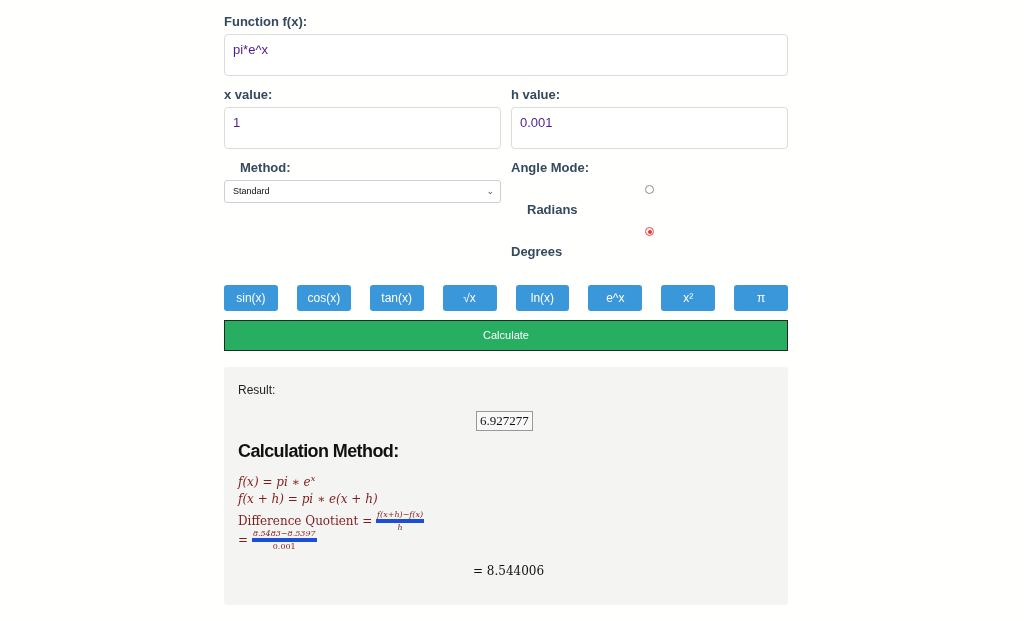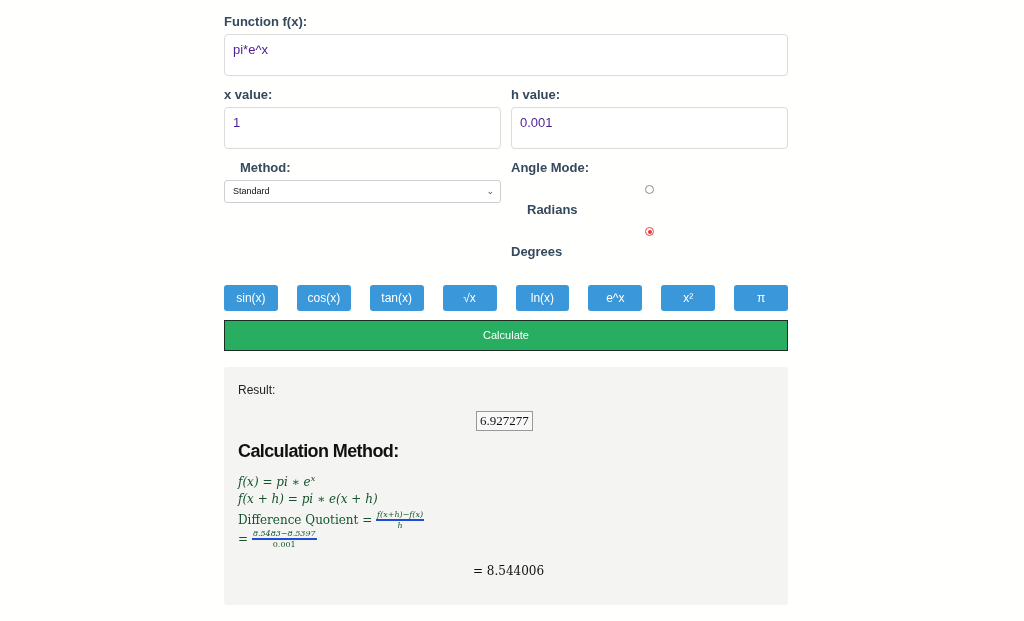--- a/index.html
+++ b/index.html
@@ -17,24 +17,24 @@
     .radio.checked::after { content: ""; position: absolute; left: 1.5px; top: 1.5px; width: 4px; height: 4px; border-radius: 50%; background: #e53935; }
     .fn-row { position: absolute; top: 285px; left: 0; width: 564px; height: 26px; display: flex; gap: 19px; }
     .fn-btn { flex: 1; background: #3a97d9; color: #fff; border-radius: 3px; font-size: 12px; text-align: center; line-height: 26px; }
     .calc { position: absolute; top: 320px; left: 0; width: 564px; height: 31px; background: #27ae60; border: 1.5px solid #1d2b22;
             border-radius: 0; color: #fff; font-size: 11px; text-align: center; line-height: 28px; }
     .result { position: absolute; top: 367px; left: 0; width: 564px; height: 238px; background: #f4f4f2; border-radius: 3px; }
     .result-label { position: absolute; left: 14px; top: 16px; font-size: 12px; color: #222; }
     .boxed { position: absolute; left: 252px; top: 44px; border: 1px solid #999; background: #f8f8f8; padding: 1px 3px;
              font-family: "Liberation Serif", serif; font-size: 13px; color: #111; }
     .steps-title { position: absolute; left: 14px; top: 74px; font-weight: bold; font-size: 18px; letter-spacing: -0.6px; color: #111; }
-    .math { font-family: "DejaVu Serif", serif; color: #14532d; position: absolute; font-size: 12px; }
+    .math { font-family: "DejaVu Serif", serif; color: #7f1d1d; position: absolute; font-size: 12px; }
     .it { font-style: italic; }
     .frac { display: inline-block; vertical-align: middle; text-align: center; font-size: 8px; line-height: 9px; }
-    .frac .num { display: block; border-bottom: 2px solid #1d4ed8; padding: 0 1px; font-style: italic; }
+    .frac .num { display: block; border-bottom: 4px solid #1d4ed8; padding: 0 1px; font-style: italic; }
     .frac .den { display: block; }
     .final { position: absolute; left: 249px; top: 197px; font-family: "DejaVu Serif", serif; font-size: 12px; color: #111; }
   </style>
 </head>
 <body>
 
 <div class="wrap">
   <div class="label" style="left:0;top:14px;">Function f(x):</div>
   <div class="input" style="left:0;top:34px;width:564px;">pi*e^x</div>
 

